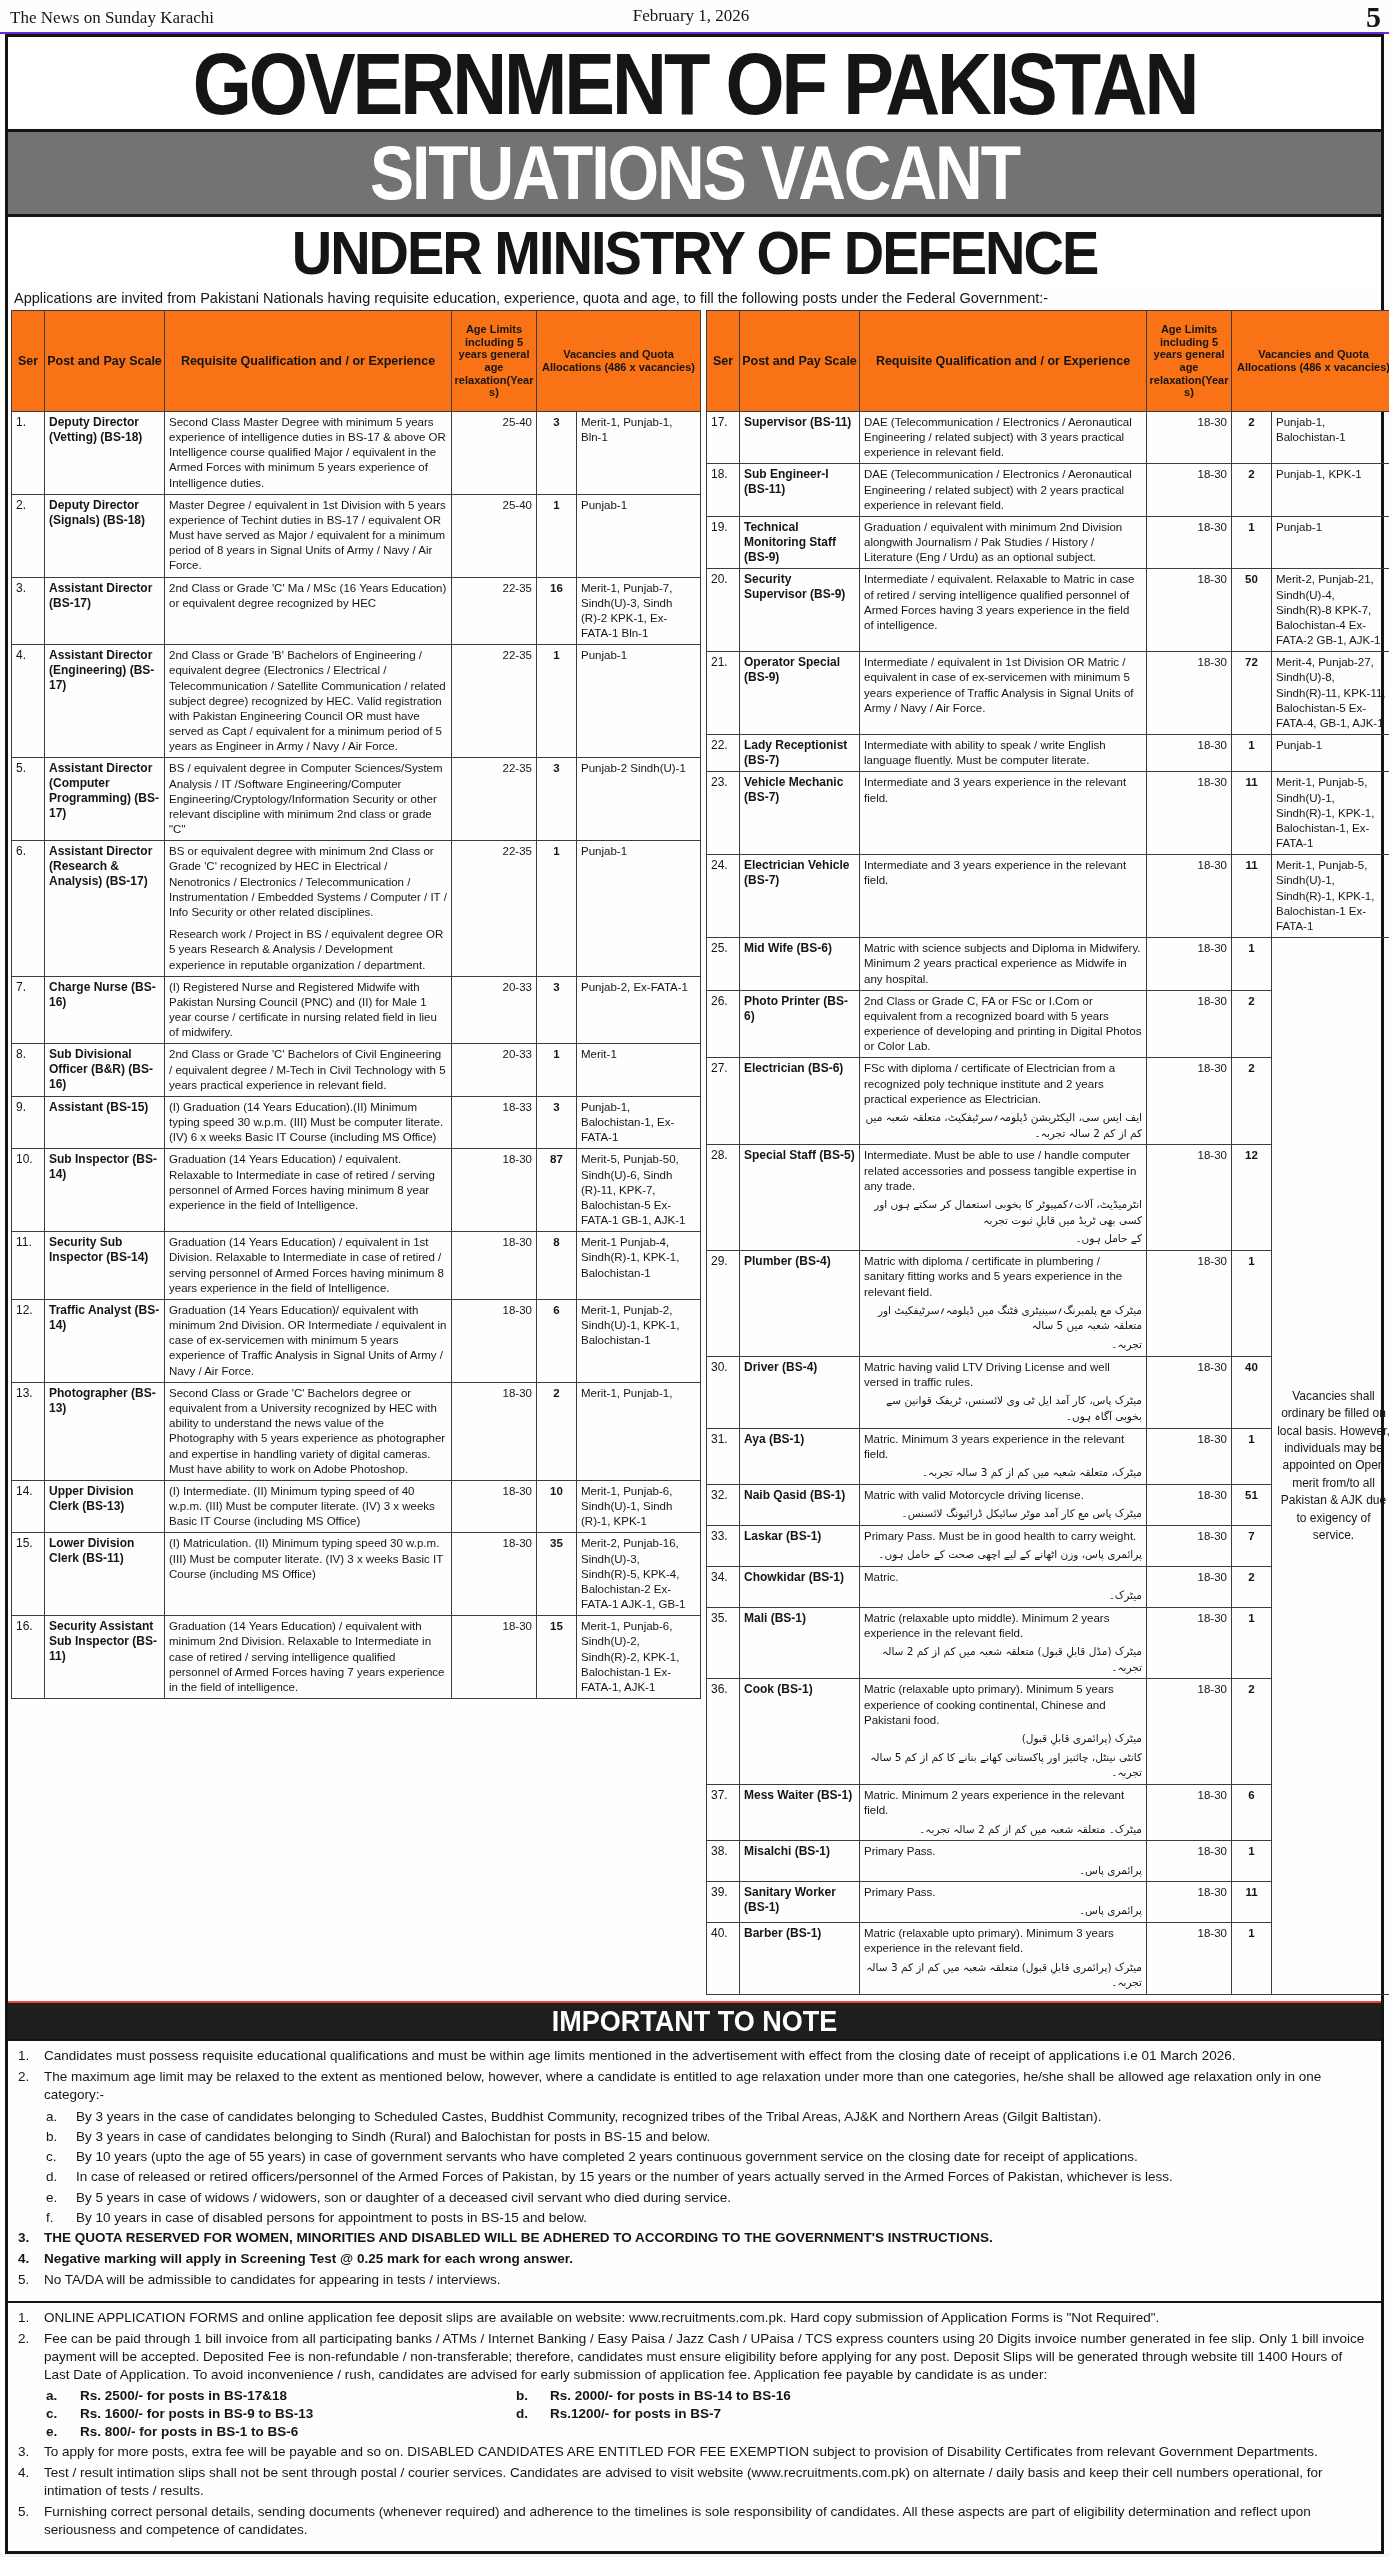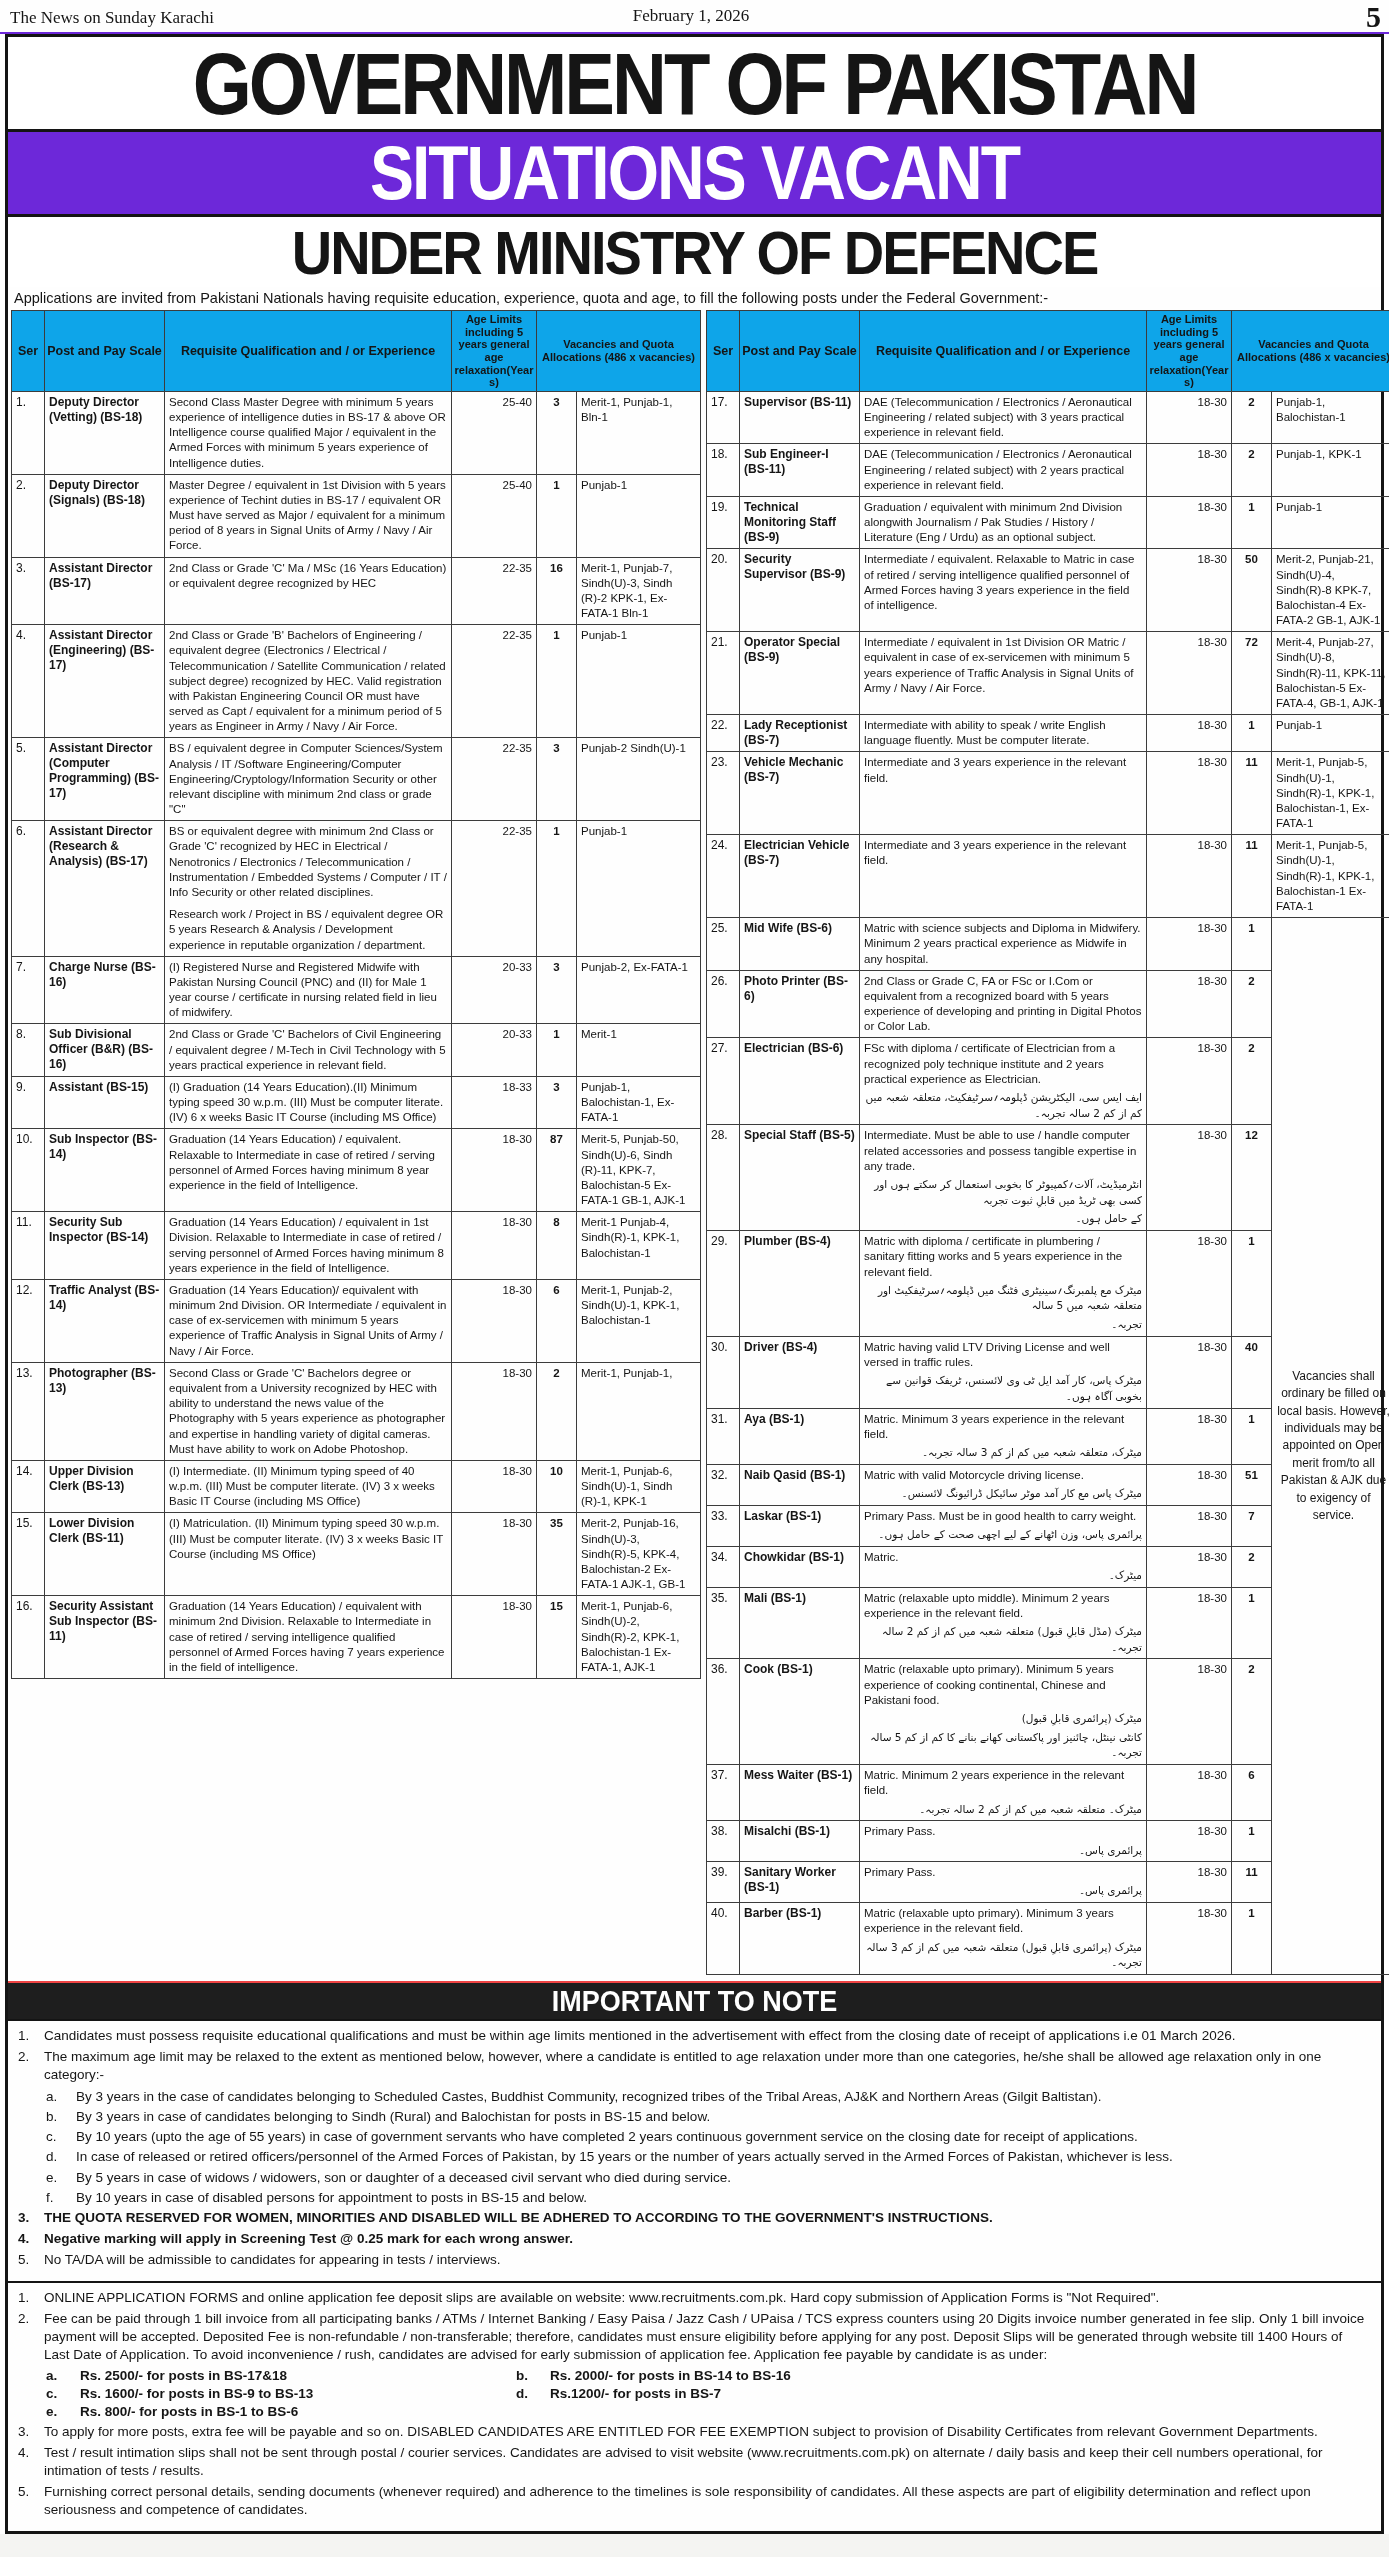--- a/index.html
+++ b/index.html
@@ -6,33 +6,33 @@
   .page{width:1389px;background:#fefefe;color:#151515;font-family:"Liberation Sans",sans-serif;box-sizing:border-box;}
   
   .masthead{position:relative;height:34px;padding:2px 12px 0;font-family:"Liberation Serif",serif;border-bottom:2px solid #6d28d9;box-sizing:border-box;}
   .np-name{position:absolute;left:10px;top:8px;font-size:17px;}
   .np-date{position:absolute;left:0;right:7px;text-align:center;top:6px;font-size:17px;}
   .np-page{position:absolute;right:8px;top:0;font-size:30px;font-weight:bold;}
   
   .ad{margin:0 5px 4px;border:3px solid #141414;}
   .band{display:flex;align-items:center;justify-content:center;overflow:hidden;}
   .band-white{background:#fff;}
-  .band-black{background:#6d28d9;color:#fff;}
+  .band-black{background:#737373;color:#fff;}
   .b1{height:92px;}
   .b1 span{font-size:76px;font-weight:bold;letter-spacing:-3px;transform:scaleY(1.15);white-space:nowrap;}
   .b2{height:82px;border-top:3px solid #141414;border-bottom:3px solid #141414;}
   .b2 span{font-size:66px;font-weight:bold;letter-spacing:-2px;transform:scaleY(1.15);white-space:nowrap;}
   .b3{height:70px;}
   .b3 span{font-size:56px;font-weight:bold;letter-spacing:-2px;transform:scaleY(1.1);white-space:nowrap;}
   .intro{font-size:14.5px;padding:3px 6px 2px;margin:0;}
   
   .tables{display:flex;gap:5px;padding:2px 3px 6px;align-items:flex-start;}
   table{border-collapse:collapse;table-layout:fixed;width:689px;}
   th,td{border:1.5px solid #3c3c3c;vertical-align:top;padding:3px 4px;font-size:11.5px;line-height:1.32;box-sizing:border-box;word-wrap:break-word;}
-  th{background:#0ea5e9;text-align:center;vertical-align:middle;font-weight:bold;padding:2px 2px;}
+  th{background:#f97316;text-align:center;vertical-align:middle;font-weight:bold;padding:12px 2px;}
   th.h-main{font-size:12.5px;}
   th.h-age,th.h-vac{font-size:11px;line-height:1.15;}
   td.c-ser{text-align:left;font-size:12px;}
   td.c-post{font-weight:bold;font-size:12px;line-height:1.25;}
   td.c-age{text-align:right;}
   td.c-vac{text-align:center;font-weight:bold;}
   .para{margin:0;text-align:left;}
   .para + .para{margin-top:7px;}
   .urdu{direction:rtl;text-align:right;font-family:"DejaVu Sans",sans-serif;font-size:10.5px;line-height:1.5;padding-top:3px;}
   td.c-note{text-align:center;vertical-align:middle;font-size:12px;line-height:1.45;}

